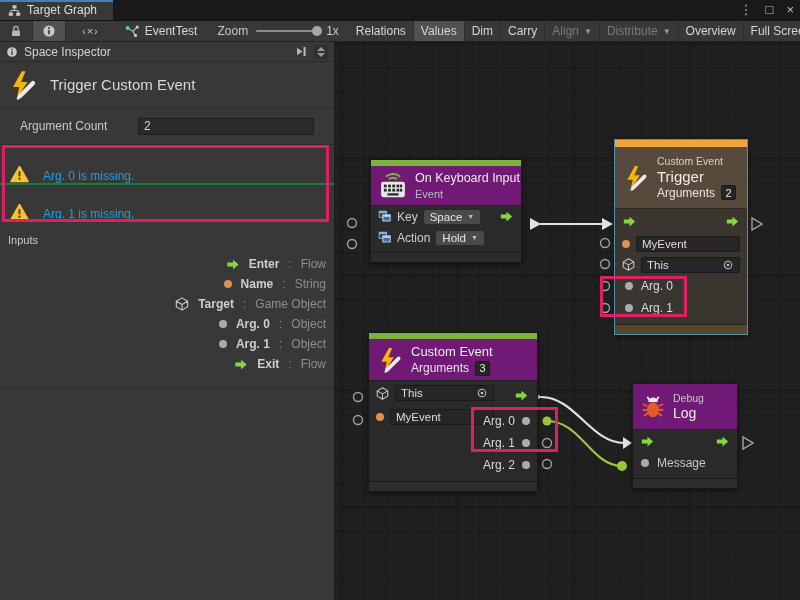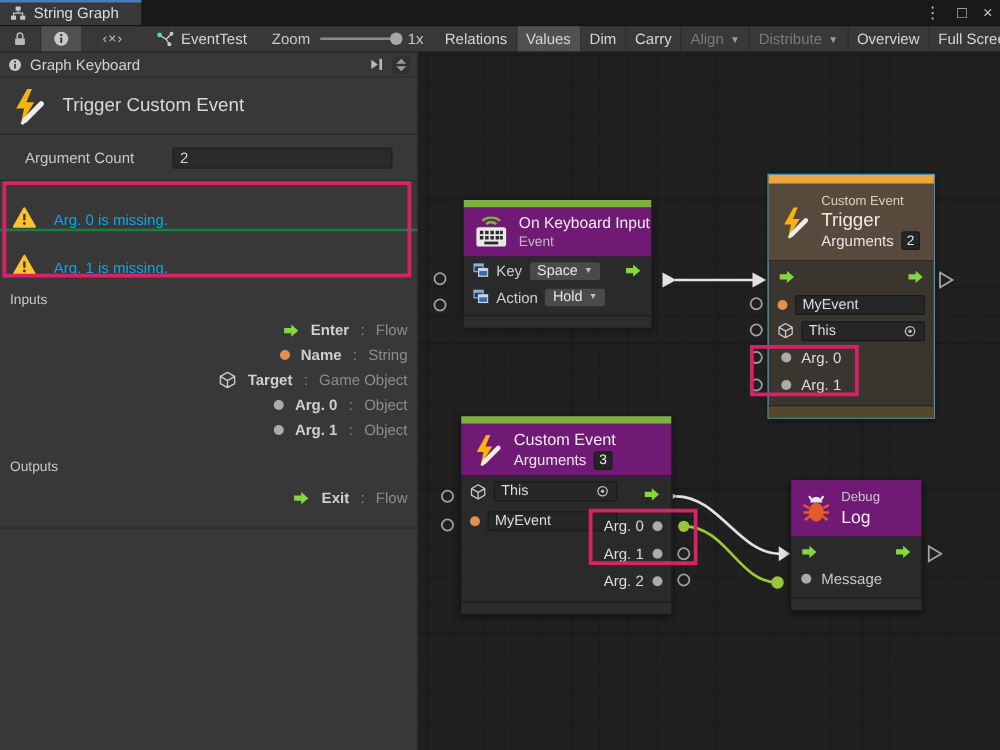--- a/index.html
+++ b/index.html
@@ -213,21 +213,21 @@
         </symbol>
     </defs>
   </svg>
 
   <div class="tabbar">
     <div class="tab">
       <div class="tab-accent"></div>
       <svg class="ic" width="13" height="13">
           <use href="#i-tree"></use>
         </svg>
-      <span class="tab-label">String Graph</span>
+      <span class="tab-label">Target Graph</span>
     </div>
     <div class="win-controls">
       <span>⋮</span>
       <span>□</span>
       <span>×</span>
     </div>
   </div>
 
   <div class="toolbar">
     <div class="tbtn icon-btn">
@@ -284,21 +284,21 @@
     <div class="tbtn" style="border-right:none">
         <span>Full Screen</span>
       </div>
   </div>
 
   <div class="inspector">
     <div class="insp-bar">
       <svg class="ic" width="12" height="12">
           <use href="#i-info"></use>
         </svg>
-      <span>Graph Keyboard</span>
+      <span>Space Inspector</span>
       <div class="right">
         <svg class="ic" width="13" height="13">
             <use href="#i-dock"></use>
           </svg>
         <div class="spin">
             <i class="up"></i>
             <i class="dn"></i>
           </div>
       </div>
     </div>
@@ -361,21 +361,20 @@
           <span class="sep">:</span>
           <span class="ty">Object</span>
       </div>
       <div class="io-row">
         <span class="pdot gray"></span>
         <span class="nm">Arg. 1</span>
           <span class="sep">:</span>
           <span class="ty">Object</span>
       </div>
 
-      <h3 class="io-h io-outputs">Outputs</h3>
       <div class="io-row">
         <svg class="ic" width="14" height="13" style="color:#84D73C">
             <use href="#i-flow"></use>
           </svg>
         <span class="nm">Exit</span>
           <span class="sep">:</span>
           <span class="ty">Flow</span>
       </div>
       <div class="io-divider"></div>
     </div>

